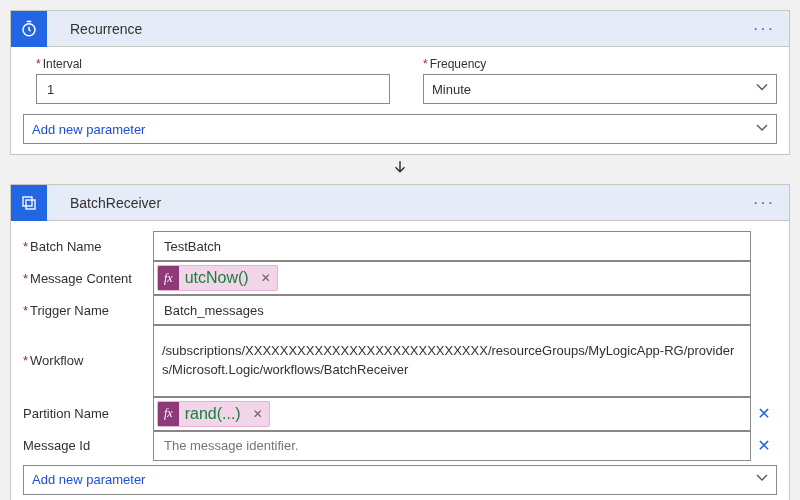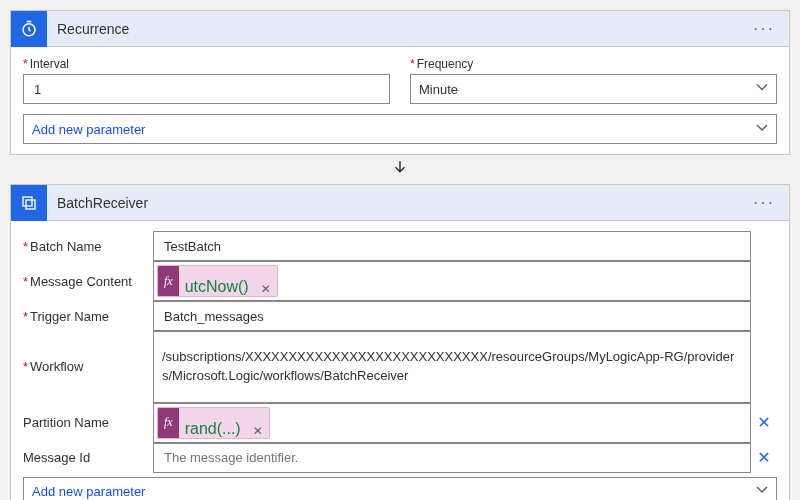--- a/index.html
+++ b/index.html
@@ -17,38 +17,39 @@
     border: 1px solid #c8c6c4;
     margin-bottom: 0;
   }
   .card-header {
     display: flex;
     align-items: center;
     height: 36px;
     background: #e6ecf7;
     border-bottom: 1px solid #c8c6c4;
     padding: 0 8px 0 0;
+    gap: 13px;
   }
   .header-icon {
     width: 36px;
     height: 36px;
     background: #2266e3;
     color: #fff;
     display: flex;
     align-items: center;
     justify-content: center;
     margin-right: 10px;
     flex-shrink: 0;
   }
   .header-icon svg { width: 18px; height: 18px; }
   .card-title { flex: 1; font-size: 14px; }
   .card-menu { color: #2266e3; font-size: 16px; letter-spacing: 2px; padding: 0 6px; cursor: pointer; }
   .card-body { padding: 10px 12px; }
   .two-col { display: flex; gap: 20px; }
-  .two-col > div { flex: 1; }
+  .two-col > div { flex: 1; margin-left: 13px; }
   .label { font-size: 12px; color: #323130; margin-bottom: 3px; display: block; }
   .label .req { color: #a4262c; margin-right: 2px; }
   .field {
     width: 100%;
     height: 30px;
     border: 1px solid #8a8886;
     padding: 0 8px;
     font-size: 13px;
     background: #fff;
     display: flex;
@@ -120,26 +121,26 @@
   }
   .token-field {
     border: 1px solid #8a8886;
     min-height: 30px;
     padding: 3px;
     display: flex;
     align-items: center;
   }
   .token {
     display: inline-flex;
-    align-items: flex-end;
+    align-items: center;
     background: #f3d5ea;
     border: 1px solid #e6b0d4;
     border-radius: 2px;
     overflow: hidden;
-    height: 32px;
+    height: 26px;
   }
   .token .fx {
     background: #8e3978;
     color: #fff;
     font-style: italic;
     font-family: Georgia, serif;
     font-size: 12px;
     padding: 0 6px;
     height: 100%;
     display: flex;

